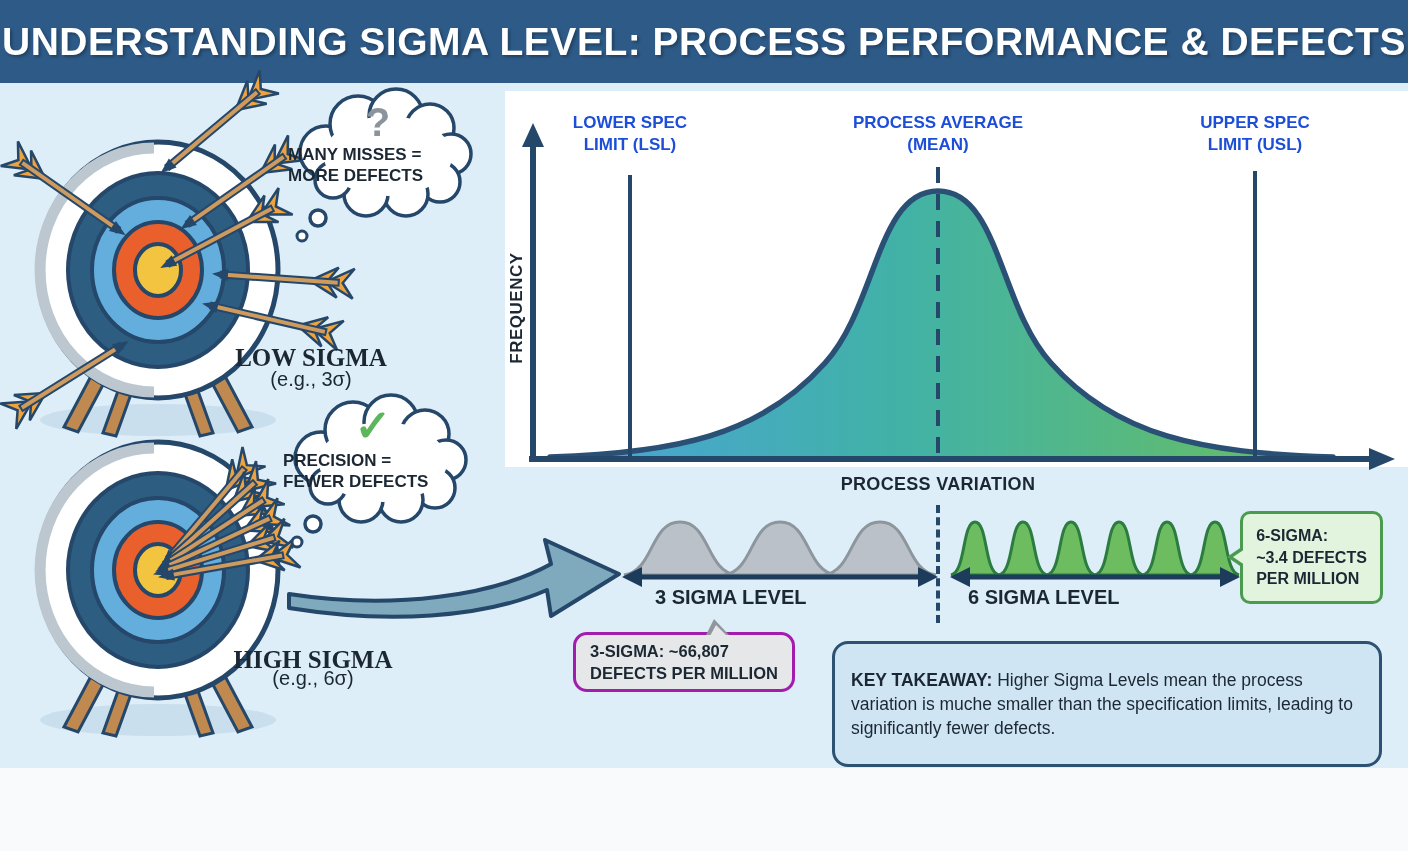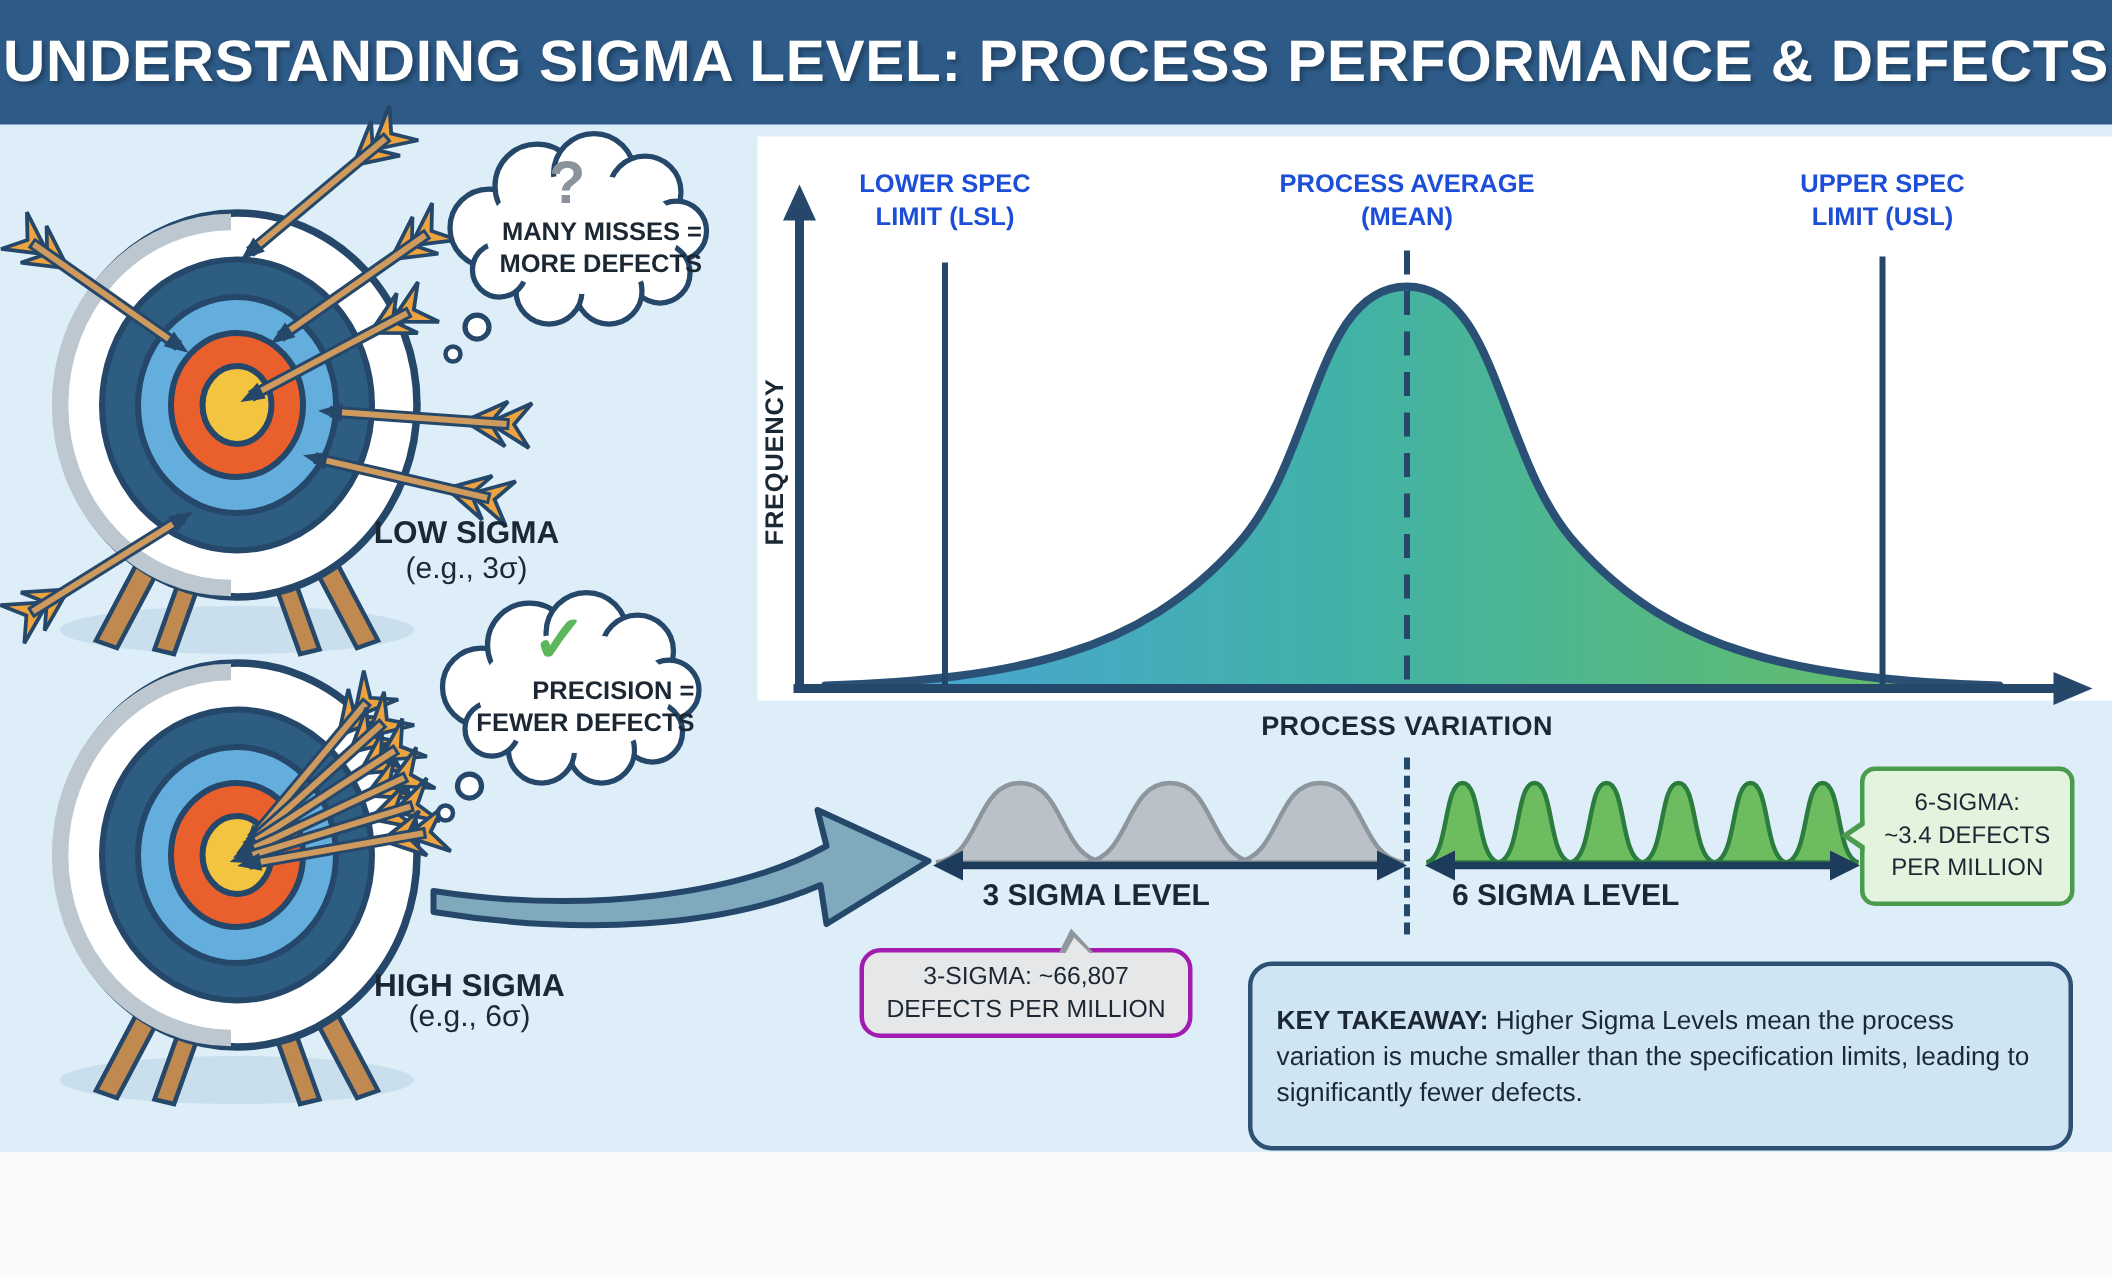--- a/index.html
+++ b/index.html
@@ -17,44 +17,44 @@
   .chart-panel{position:absolute;left:505px;top:91px;width:903px;height:376px;background:#ffffff;}
   .spec-label{position:absolute;font-size:17px;font-weight:bold;line-height:1.3;text-align:center;
     white-space:pre-line;color:#1d4ed8;}
   .freq-label{position:absolute;left:437px;top:298px;width:160px;height:20px;text-align:center;
     font-size:17px;font-weight:bold;letter-spacing:.5px;transform:rotate(-90deg);}
   .pv-label{position:absolute;left:788px;top:474px;width:300px;text-align:center;
     font-size:18px;font-weight:bold;letter-spacing:.3px;}
   .dash-ext{position:absolute;left:936px;top:505px;height:118px;width:0;border-left:4px dashed #24476a;}
   
   .sigma-label{position:absolute;width:250px;text-align:left;font-size:20px;font-weight:bold;}
-  .callout{position:absolute;text-align:center;font-weight:normal;white-space:pre-line;}
+  .callout{position:absolute;font-weight:bold;white-space:pre-line;}
   .callout6{left:1240px;top:511px;width:143px;height:93px;background:#e2f3de;border:3px solid #4b9b4f;
     border-radius:10px;font-size:16px;line-height:1.35;display:flex;align-items:center;justify-content:center;}
   .callout6 .tri-o{position:absolute;left:-16px;top:32px;width:0;height:0;
     border-top:11px solid transparent;border-bottom:11px solid transparent;border-right:16px solid #4b9b4f;}
   .callout6 .tri-i{position:absolute;left:-10px;top:35px;width:0;height:0;
     border-top:8px solid transparent;border-bottom:8px solid transparent;border-right:12px solid #e2f3de;}
   .callout3{left:573px;top:632px;width:222px;height:60px;background:#e6e7e9;border:3px solid #a21caf;
     border-radius:14px;font-size:16.5px;line-height:1.35;display:flex;align-items:center;justify-content:center;}
   .callout3 .tri-o{position:absolute;left:130px;top:-16px;width:0;height:0;
     border-left:8px solid transparent;border-right:15px solid transparent;border-bottom:16px solid #8f969c;}
   .callout3 .tri-i{position:absolute;left:134px;top:-10px;width:0;height:0;
     border-left:6px solid transparent;border-right:11px solid transparent;border-bottom:11px solid #e6e7e9;}
   
   .takeaway{position:absolute;left:832px;top:641px;width:550px;min-height:96px;background:#cfe5f3;
     border:3.5px solid #2c5172;border-radius:16px;padding:24px 16px;font-size:17.5px;line-height:1.38;}
   .takeaway b{font-weight:bold;}
   
-  .tgt-label{position:absolute;width:220px;text-align:center;font-size:21px;font-weight:bold;}
+  .tgt-label{position:absolute;width:220px;text-align:center;font-size:25px;font-weight:bold;font-family:Liberation Serif, serif;}
   .tgt-example{position:absolute;width:220px;text-align:center;font-size:20px;}
   .bubble-icon{position:absolute;width:180px;text-align:center;font-weight:900;}
   .bubble-q{color:#8b939c;font-size:40px;}
   .bubble-c{color:#5cb65c;font-size:44px;}
-  .bubble-text{position:absolute;width:180px;text-align:right;font-size:17px;font-weight:bold;
+  .bubble-text{position:absolute;width:180px;text-align:left;font-size:17px;font-weight:bold;
     line-height:1.25;white-space:pre-line;}
   
   .footer{position:absolute;left:0;top:768px;width:1408px;height:83px;background:#f8fafc;}
   svg{position:absolute;display:block;overflow:visible;}
 </style>
 </head>
 <body>
 
 <div id="stage">
 

